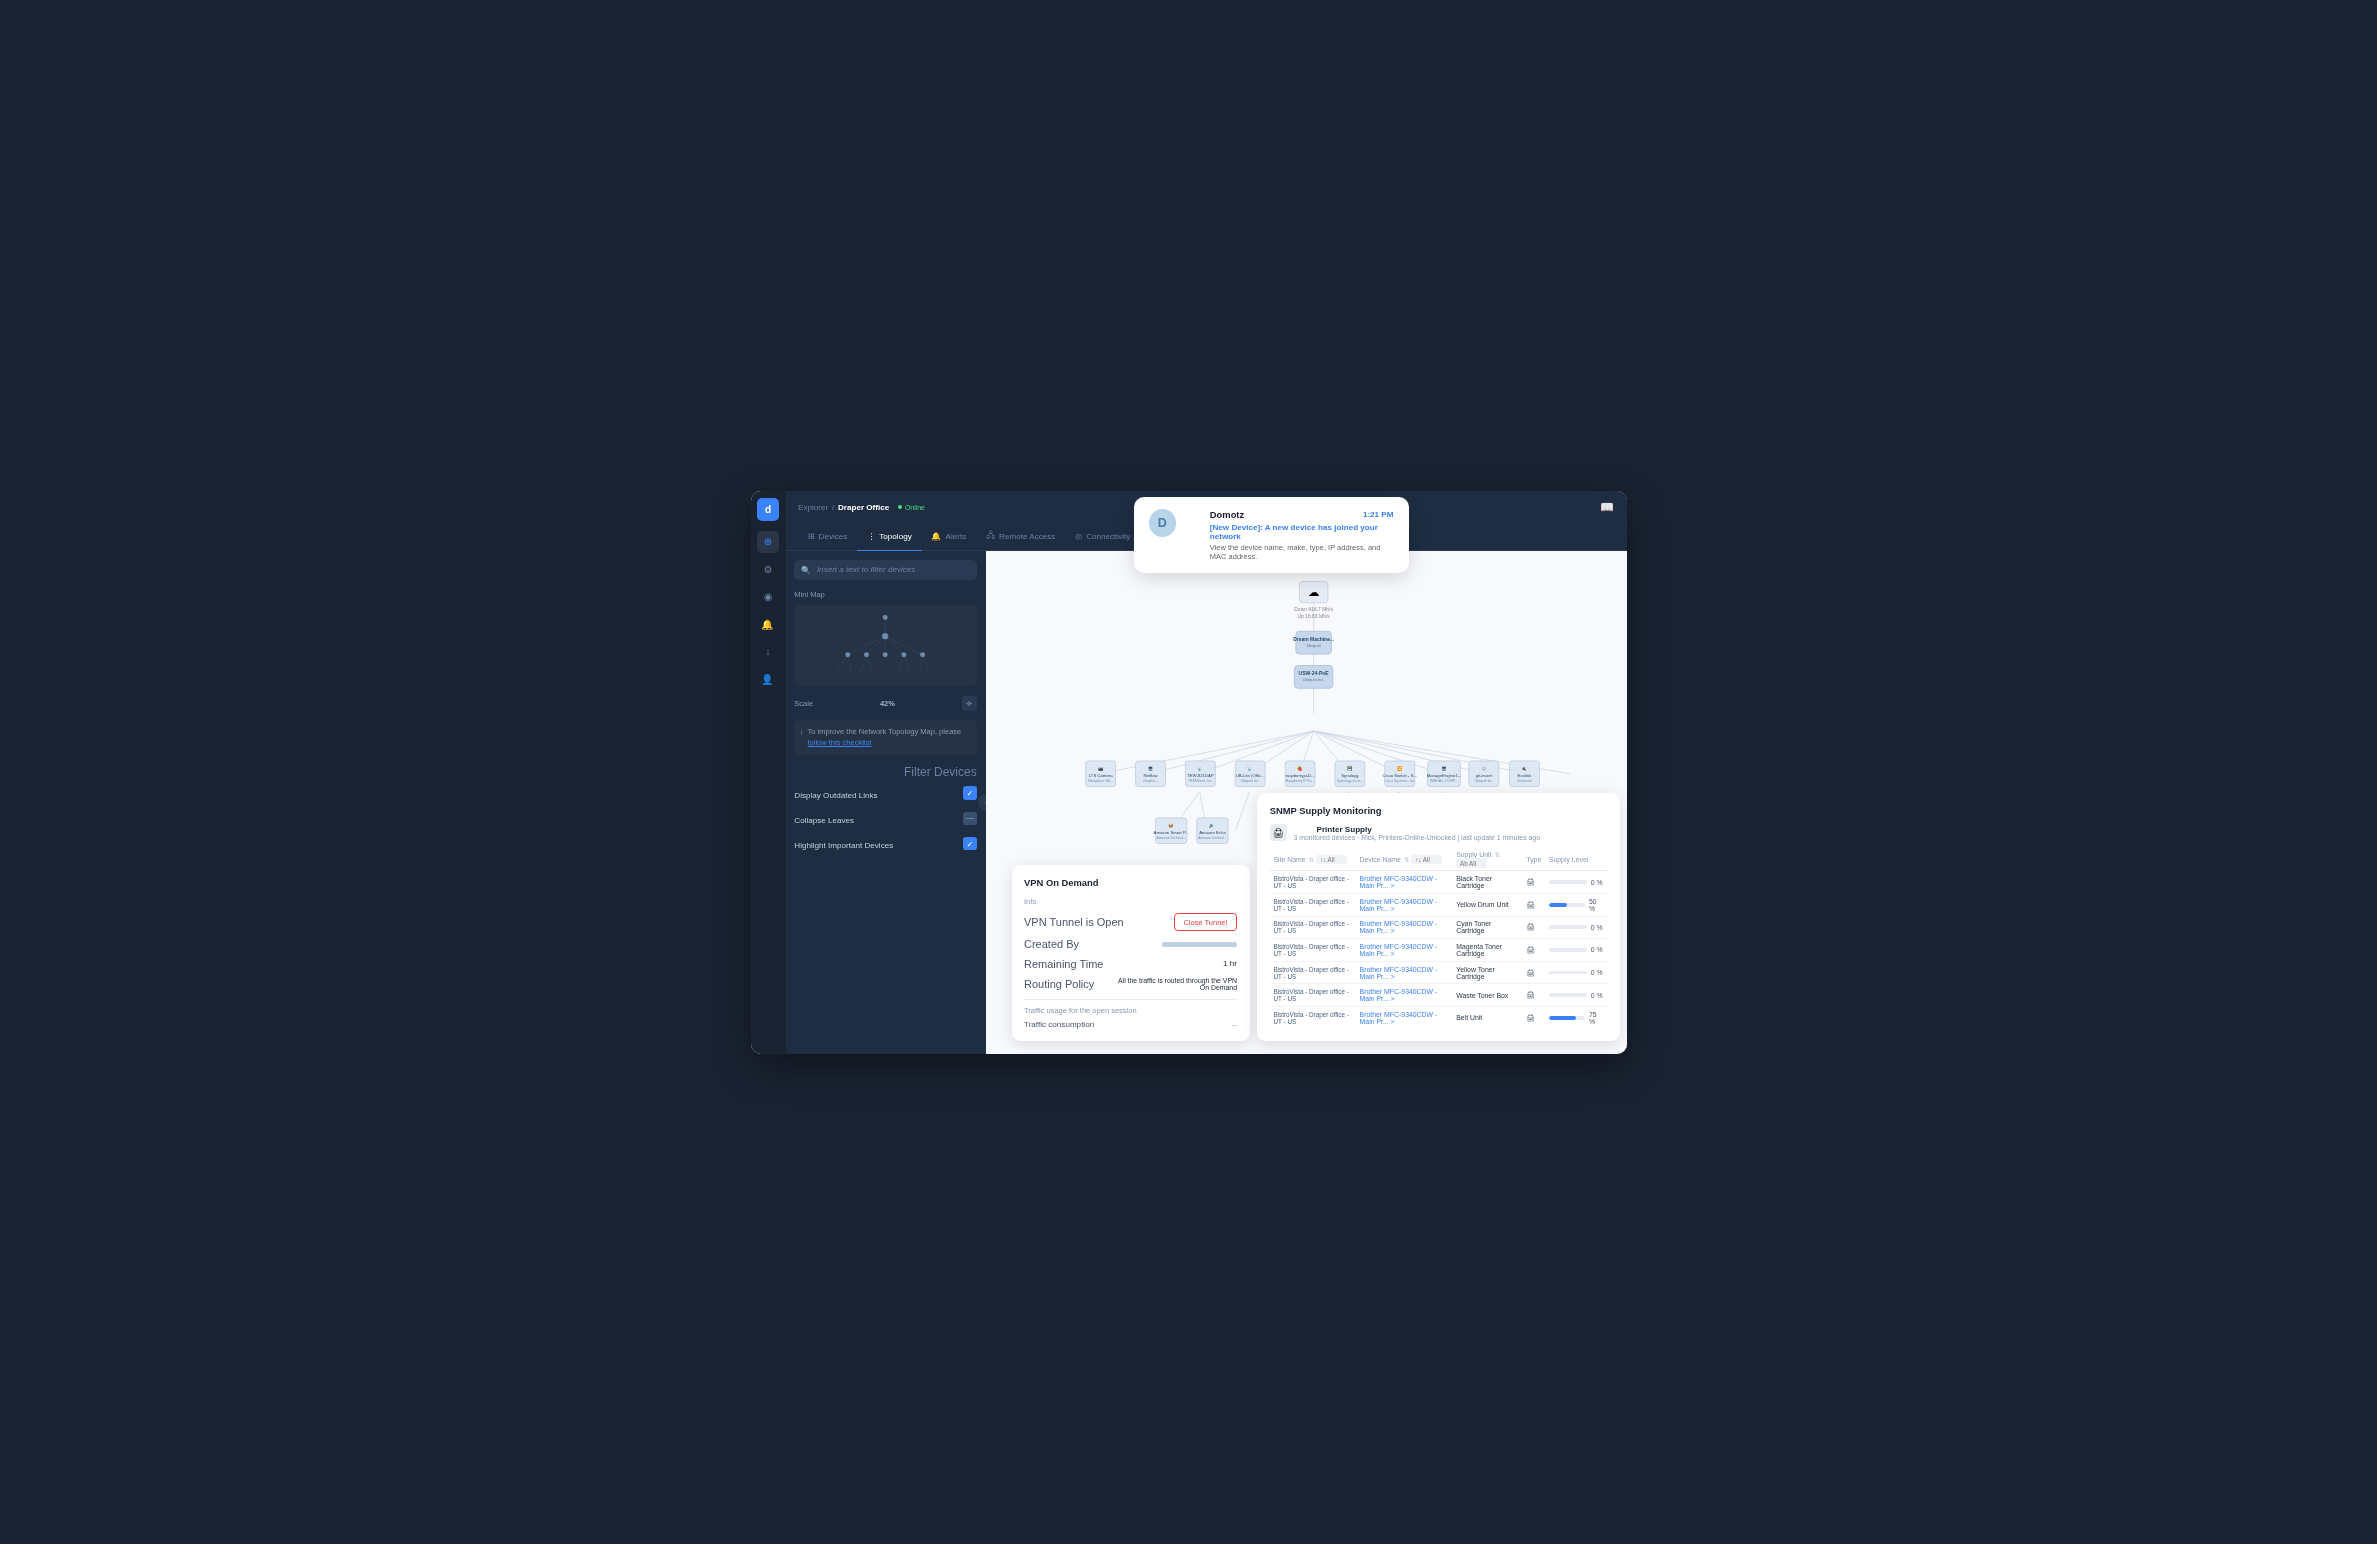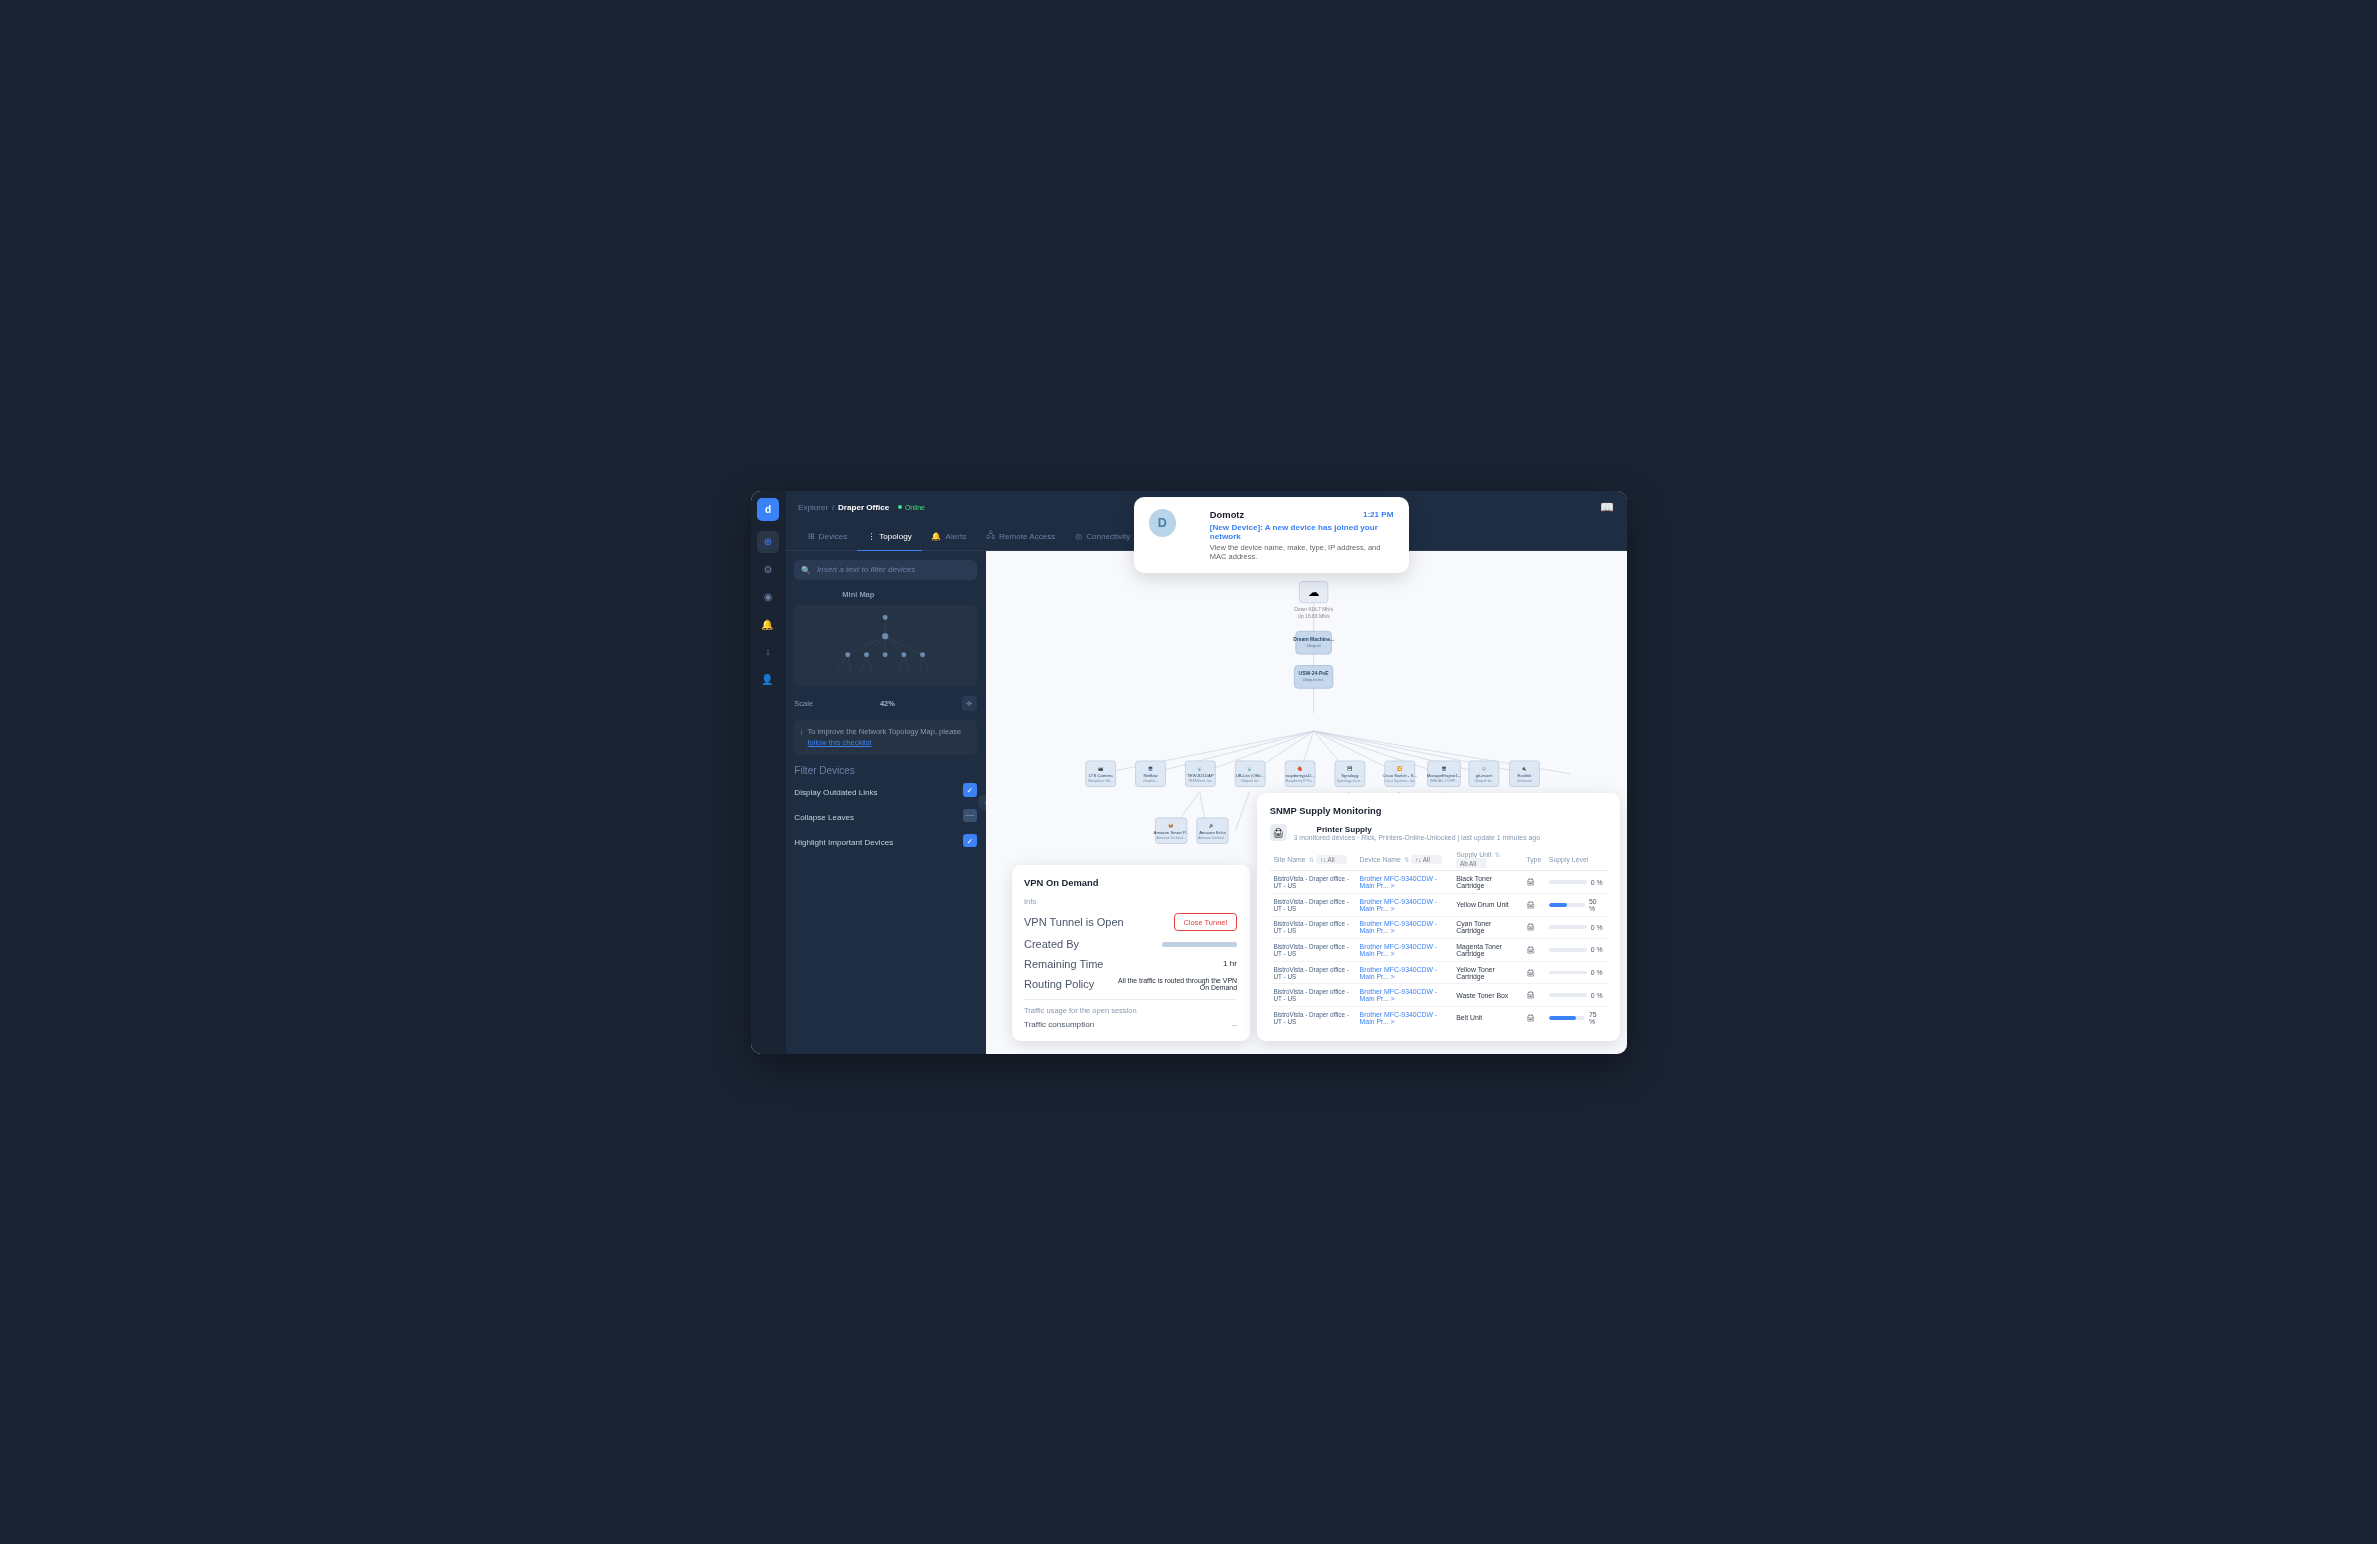--- a/index.html
+++ b/index.html
@@ -214,21 +214,21 @@
     .search-input {
       background: none;
       border: none;
       outline: none;
       font-size: 8.1px;
       color: #6b7fa3;
       width: 100%;
     }
     .search-input::placeholder { color: #6b7fa3; font-style: italic; }
 
-    .mini-map-label { font-size: 7.5px; color: #8899b0; margin-bottom: 6.3px; font-weight: 700; margin-left: 48px; }
+    .mini-map-label { font-size: 7.5px; color: #8899b0; margin-bottom: 6.3px; font-weight: 400; }
 
     .mini-map {
       background: #253345;
       border-radius: 5px;
       height: 81px;
       margin-bottom: 10px;
       position: relative;
       overflow: hidden;
     }
 
@@ -266,21 +266,21 @@
       padding: 6.3px;
       margin-bottom: 10px;
       font-size: 7.5px;
       color: #8899b0;
       line-height: 1.5;
     }
 
     .info-icon { color: #6b7fa3; font-size: 7.5px; flex-shrink: 0; margin-top: 0.6px; }
     .info-link { color: #3b82f6; text-decoration: underline; cursor: pointer; margin-top: 28px; }
 
-    .filter-label { font-size: 10px; color: #6b7fa3; margin-bottom: 7.5px; font-weight: 500; }
+    .filter-label { font-size: 12px; color: #6b7fa3; margin-bottom: 7.5px; font-weight: 500; text-align: right; }
 
     .filter-item {
       display: flex;
       align-items: flex-end;
       justify-content: space-between;
       margin-bottom: 11.3px;
     }
 
     .filter-text { font-size: 8.1px; color: #c0d0e0; }
 

